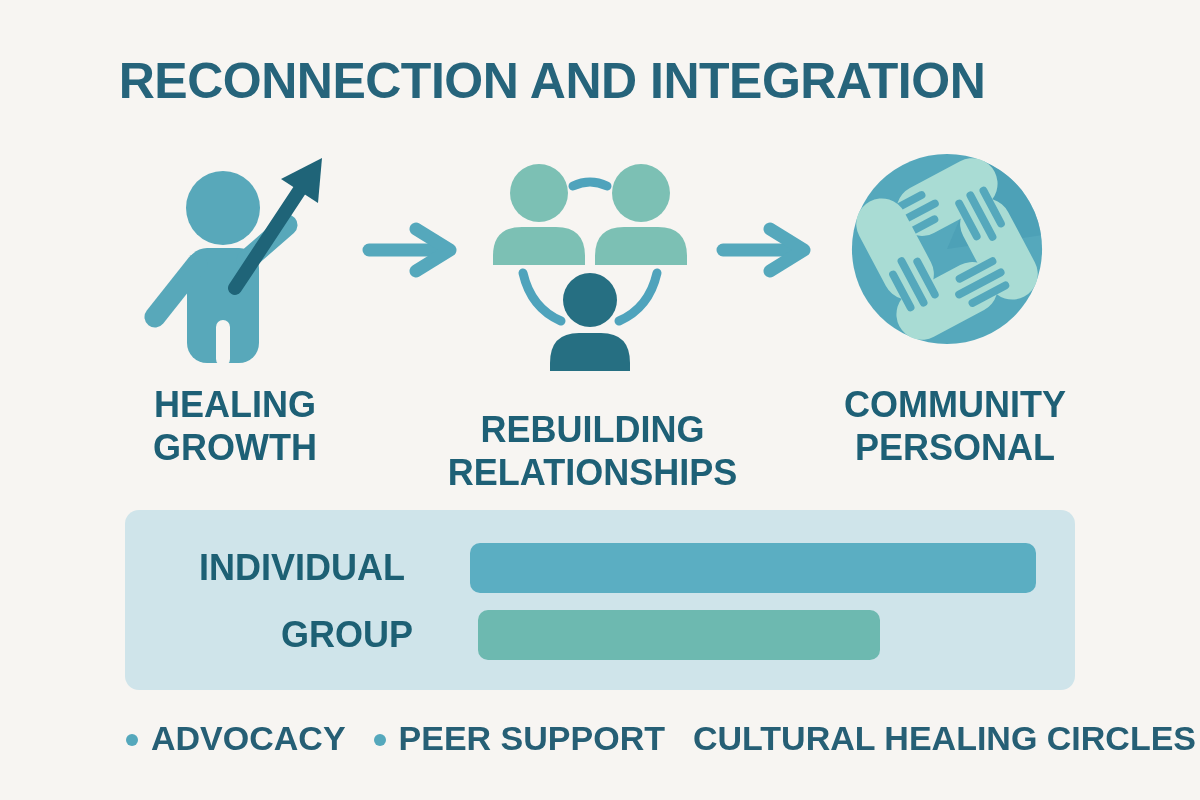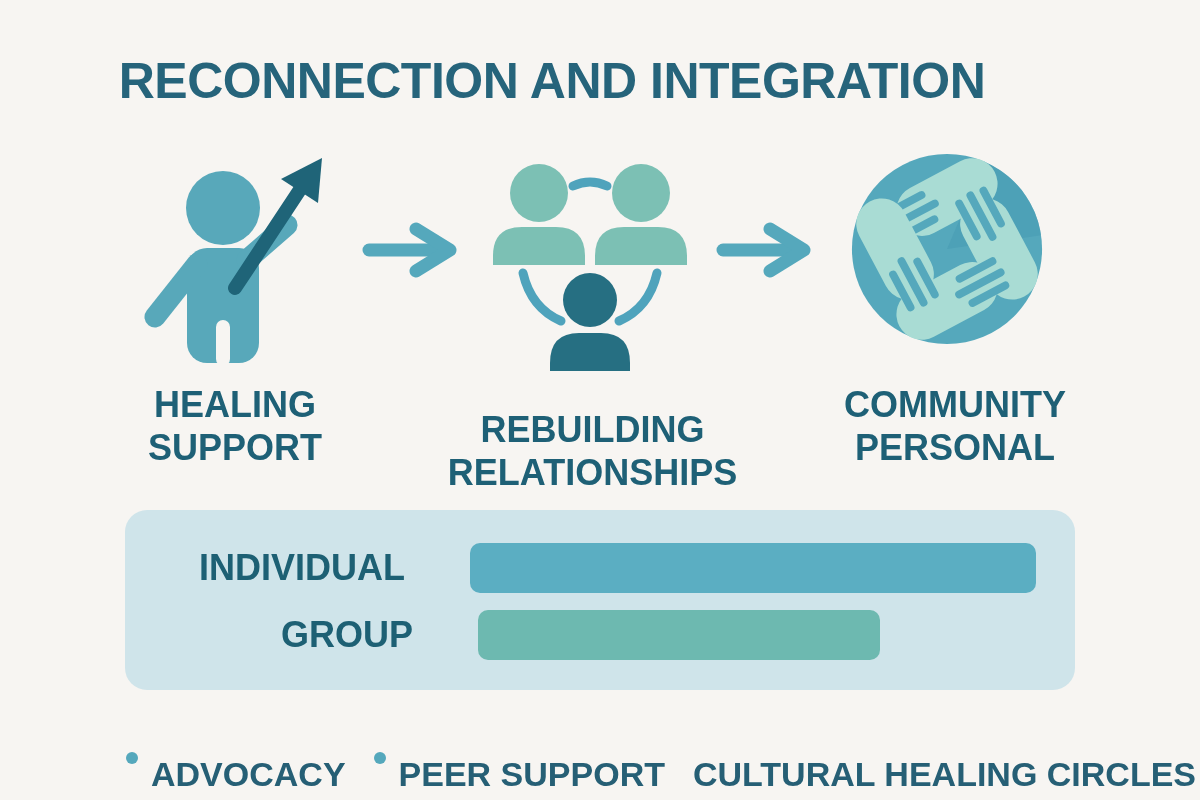--- a/index.html
+++ b/index.html
@@ -36,21 +36,21 @@
     color:#1E6076;
   }
   .step-label-1{left:95px;width:280px;}
   .step-label-2{left:425px;width:335px;margin-top:25px;}
   .step-label-3{left:795px;width:320px;text-align:center;}
 
   
   .panel{
     position:absolute;left:125px;top:510px;
     width:950px;height:180px;
-    background:#CFE4EA;border-radius:22px;
+    background:#CFE4EA;border-radius:14px;
   }
   .bar-row{
     display:flex;align-items:center;
   }
   .bar-row-1{margin-top:33px;}
   .bar-row-2{margin-top:17px;padding-left:8px;}
   .bar-label{
     width:280px;text-align:right;
     font-size:36px;font-weight:700;color:#1D6074;
     flex:0 0 auto;
@@ -64,21 +64,21 @@
   .footer-row{
     position:absolute;left:126px;top:719px;width:1000px;
     display:flex;align-items:center;gap:28px;
   }
   .footer-item{display:flex;align-items:center;gap:13px;}
   .footer-dot{
     width:12px;height:12px;border-radius:50%;
     background:#55A8BC;flex:0 0 auto;margin-top:3px;
   }
   .footer-label{
-    font-size:34px;font-weight:700;color:#265F75;white-space:nowrap;margin-top:36px;
+    font-size:34px;font-weight:700;color:#265F75;white-space:nowrap;
   }
 </style>
 </head>
 <body>
 
 <div class="canvas">
 
   <h1 class="title">RECONNECTION AND INTEGRATION</h1>
 
   <svg class="icon-abs person-icon" width="210" height="225" viewBox="0 0 210 225">
@@ -145,21 +145,21 @@
         <rect x="-55" y="-26" width="110" height="52" rx="26" fill="#A9DCD4"></rect>
         <line x1="-60" y1="-14" x2="-22" y2="-14" stroke="#55A8BC" stroke-width="8" stroke-linecap="round"></line>
         <line x1="-62" y1="0" x2="-14" y2="0" stroke="#55A8BC" stroke-width="8" stroke-linecap="round"></line>
         <line x1="-60" y1="14" x2="-22" y2="14" stroke="#55A8BC" stroke-width="8" stroke-linecap="round"></line>
       </g>
     </g>
   </svg>
 
   <div class="step-label step-label-1">
     <span>HEALING</span><br>
-    <span>SUPPORT</span>
+    <span>GROWTH</span>
   </div>
   <div class="step-label step-label-2">
     <span>REBUILDING</span><br>
     <span>RELATIONSHIPS</span>
   </div>
   <div class="step-label step-label-3">
     <span>COMMUNITY</span><br>
     <span>PERSONAL</span>
   </div>
 

